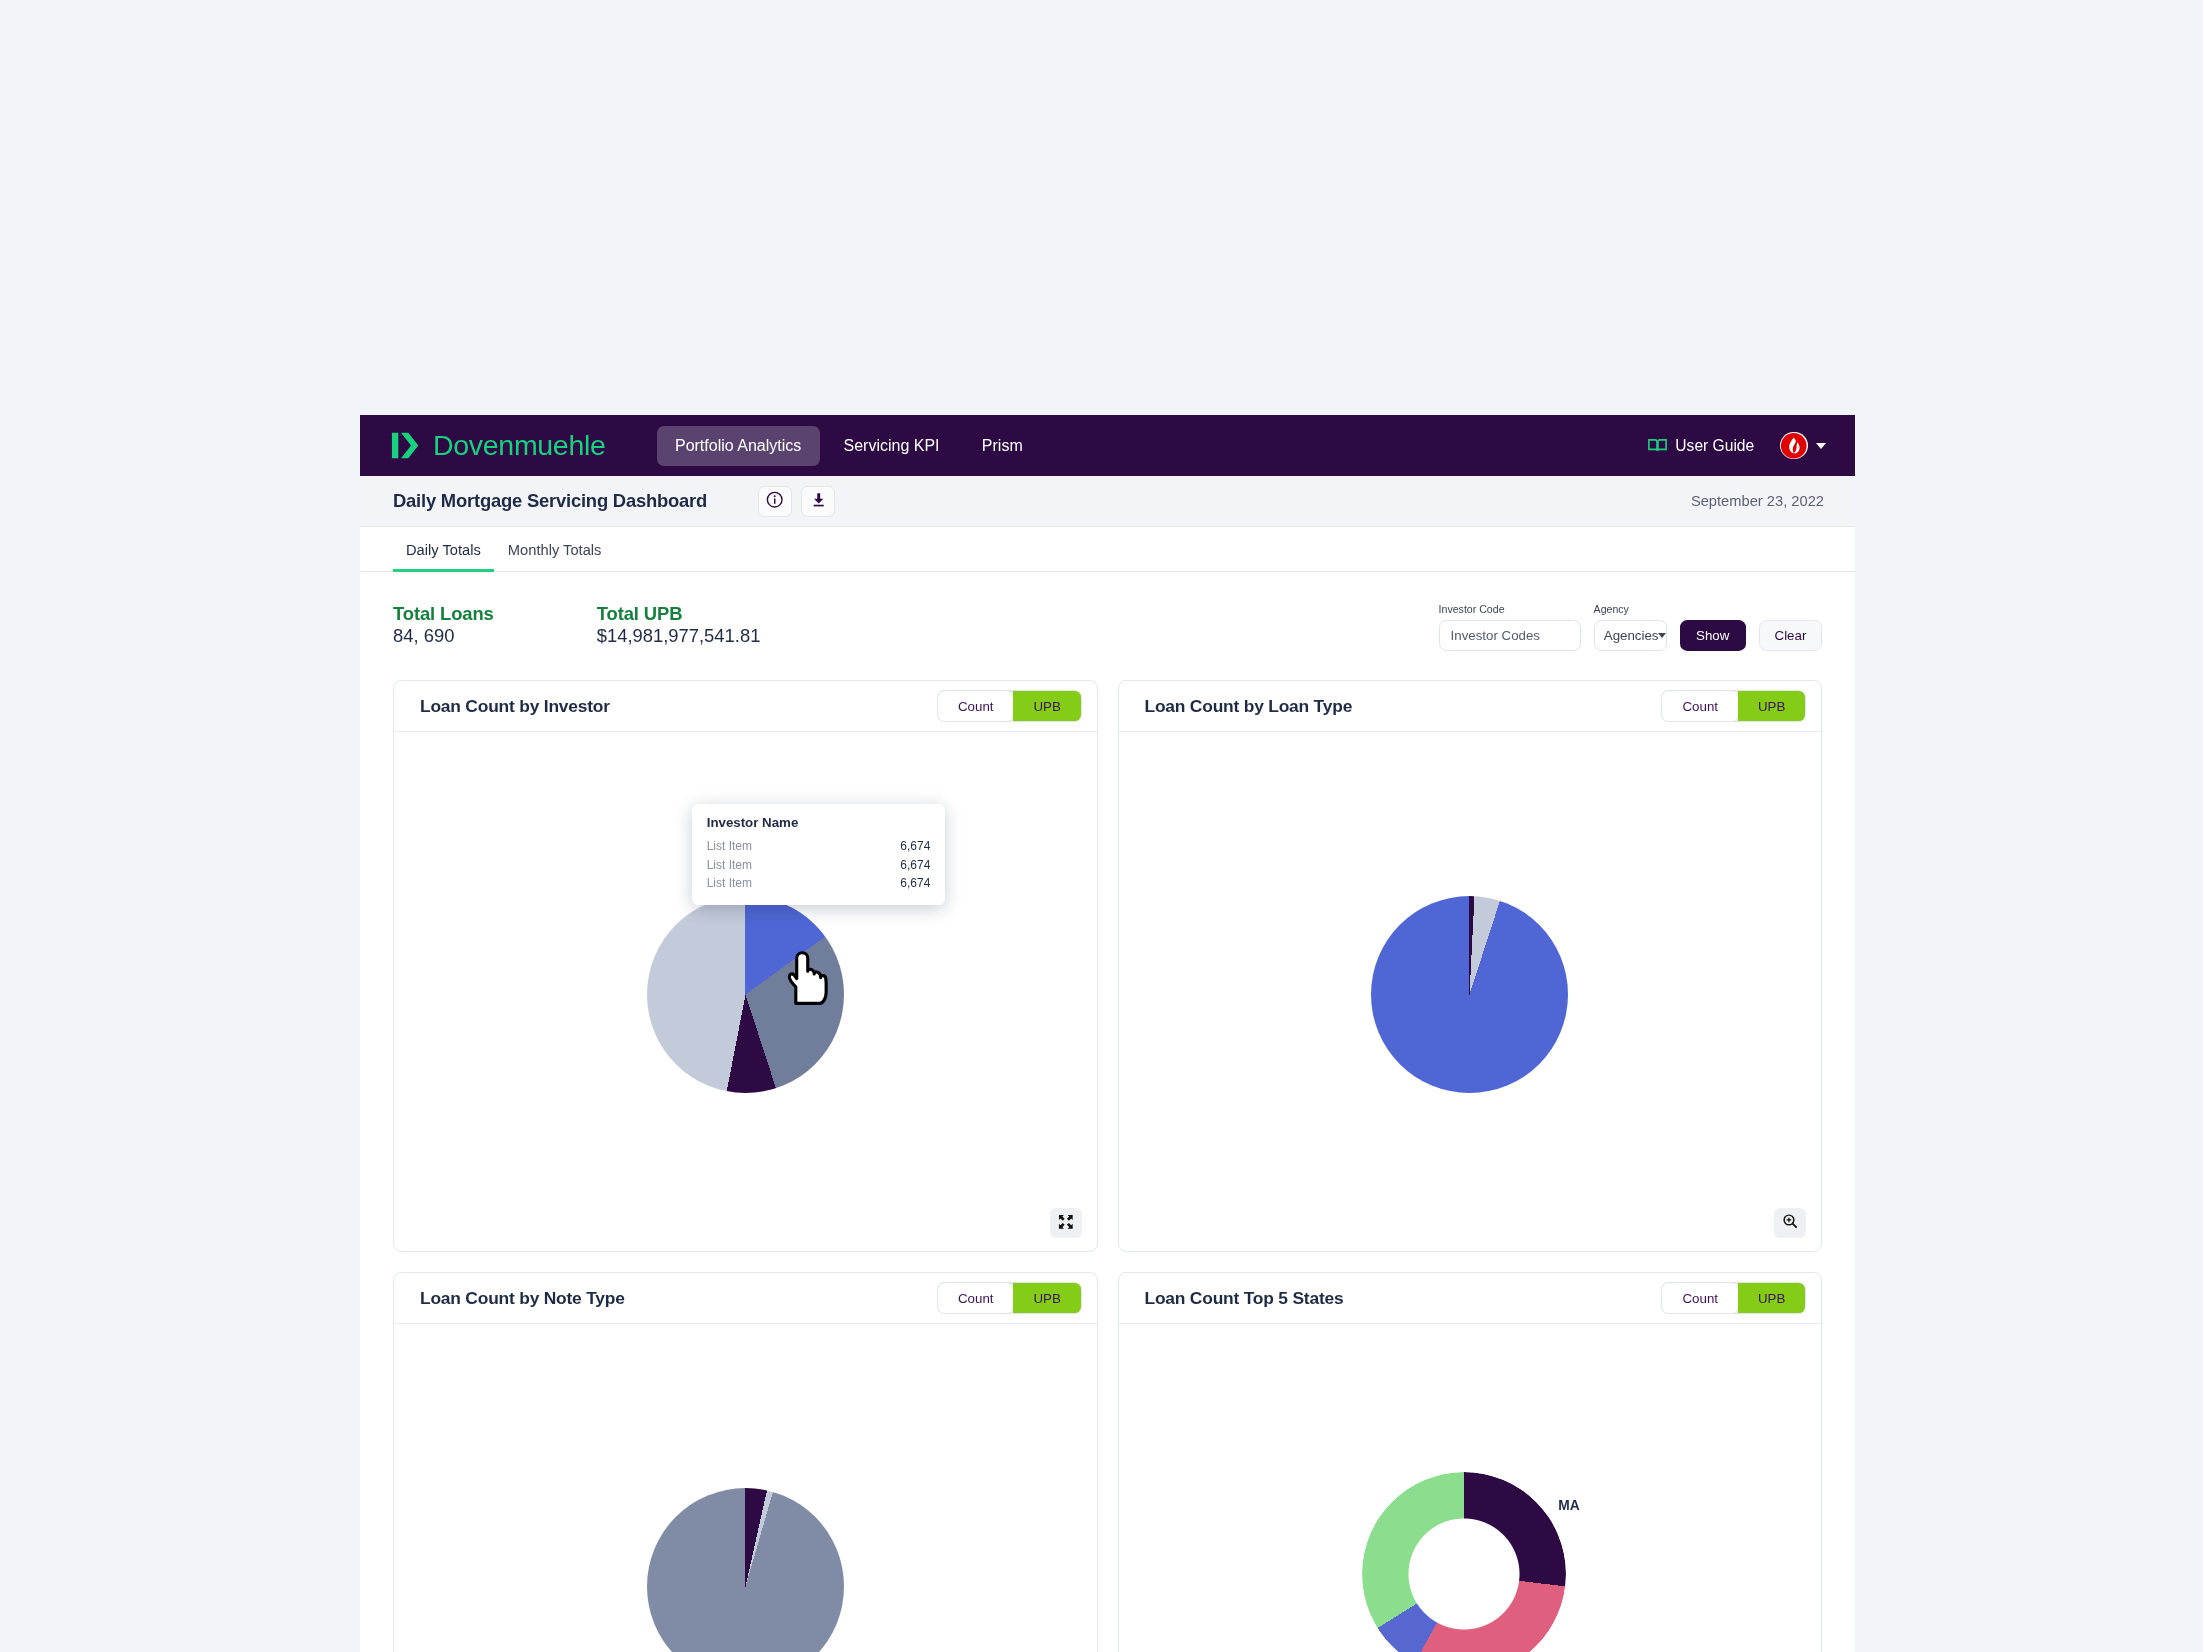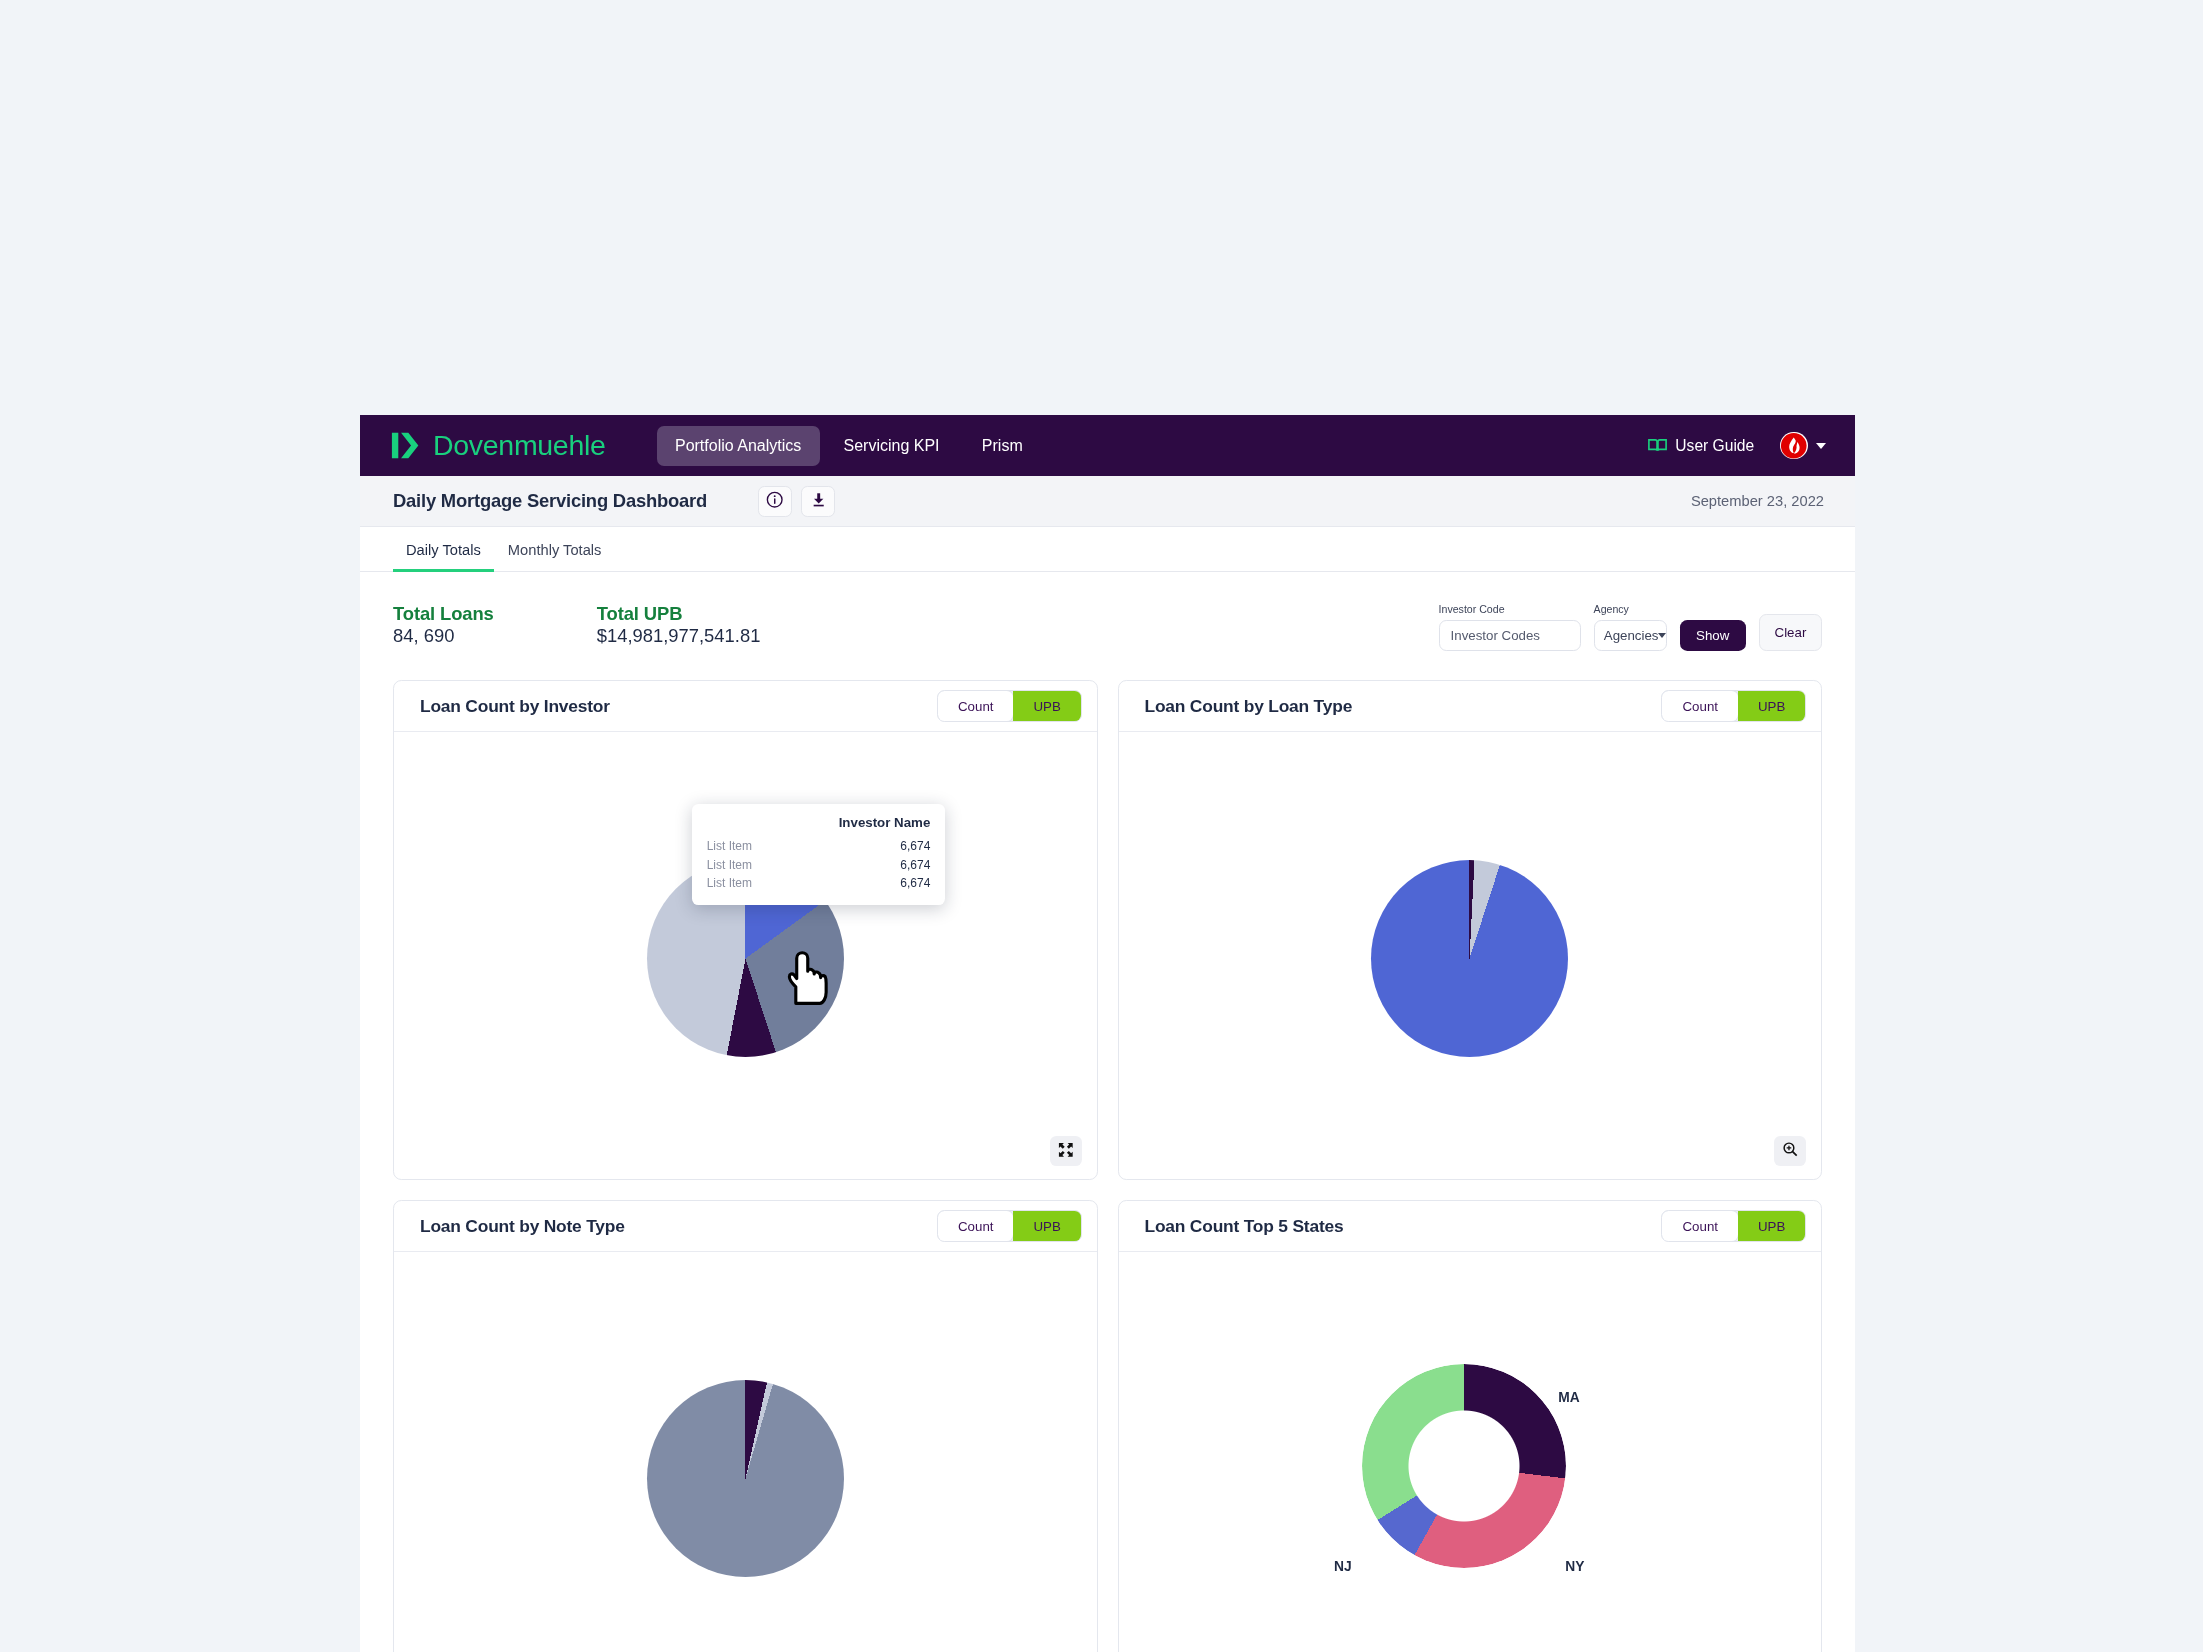--- a/index.html
+++ b/index.html
@@ -131,38 +131,38 @@
     border-left: 4.6px solid transparent; border-right: 4.6px solid transparent;
     border-top: 5.5px solid #3d4459;
   }
   .btn-primary {
     height: 31px; padding: 0 16.5px; border-radius: 7.3px;
     background: #2d0a43; color: #ffffff; border: none;
     font-size: 13.3px; cursor: pointer;
     font-family: "Liberation Sans", sans-serif;
   }
   .btn-ghost {
-    height: 37px; padding: 0 14.7px; border-radius: 7.3px;
+    height: 31px; padding: 0 14.7px; border-radius: 7.3px;
     background: #f7f8fa; color: #2d0a43; border: 0.9px solid #e4e6ec;
     font-size: 13.3px; cursor: pointer;
     font-family: "Liberation Sans", sans-serif;
   }
 
   
   .grid {
     padding: 9.2px 33px 0 33px;
     display: grid; grid-template-columns: 1fr 1fr;
     gap: 20px;
   }
   .card {
     border: 0.9px solid #e4e7ee; border-radius: 8.3px;
     background: #ffffff; overflow: hidden;
     display: flex; flex-direction: column;
   }
-  .card-tall { height: 500px; text-align: right; }
+  .card-tall { height: 572px; }
   .card-head {
     height: 51px; display: flex; align-items: center;
     padding: 0 14.7px 0 26px;
     border-bottom: 0.9px solid #e9ebf1;
   }
   .card-title {
     font-size: 17.4px; font-weight: 700; color: #1f2a44;
     letter-spacing: -0.2px;
   }
   .seg {

